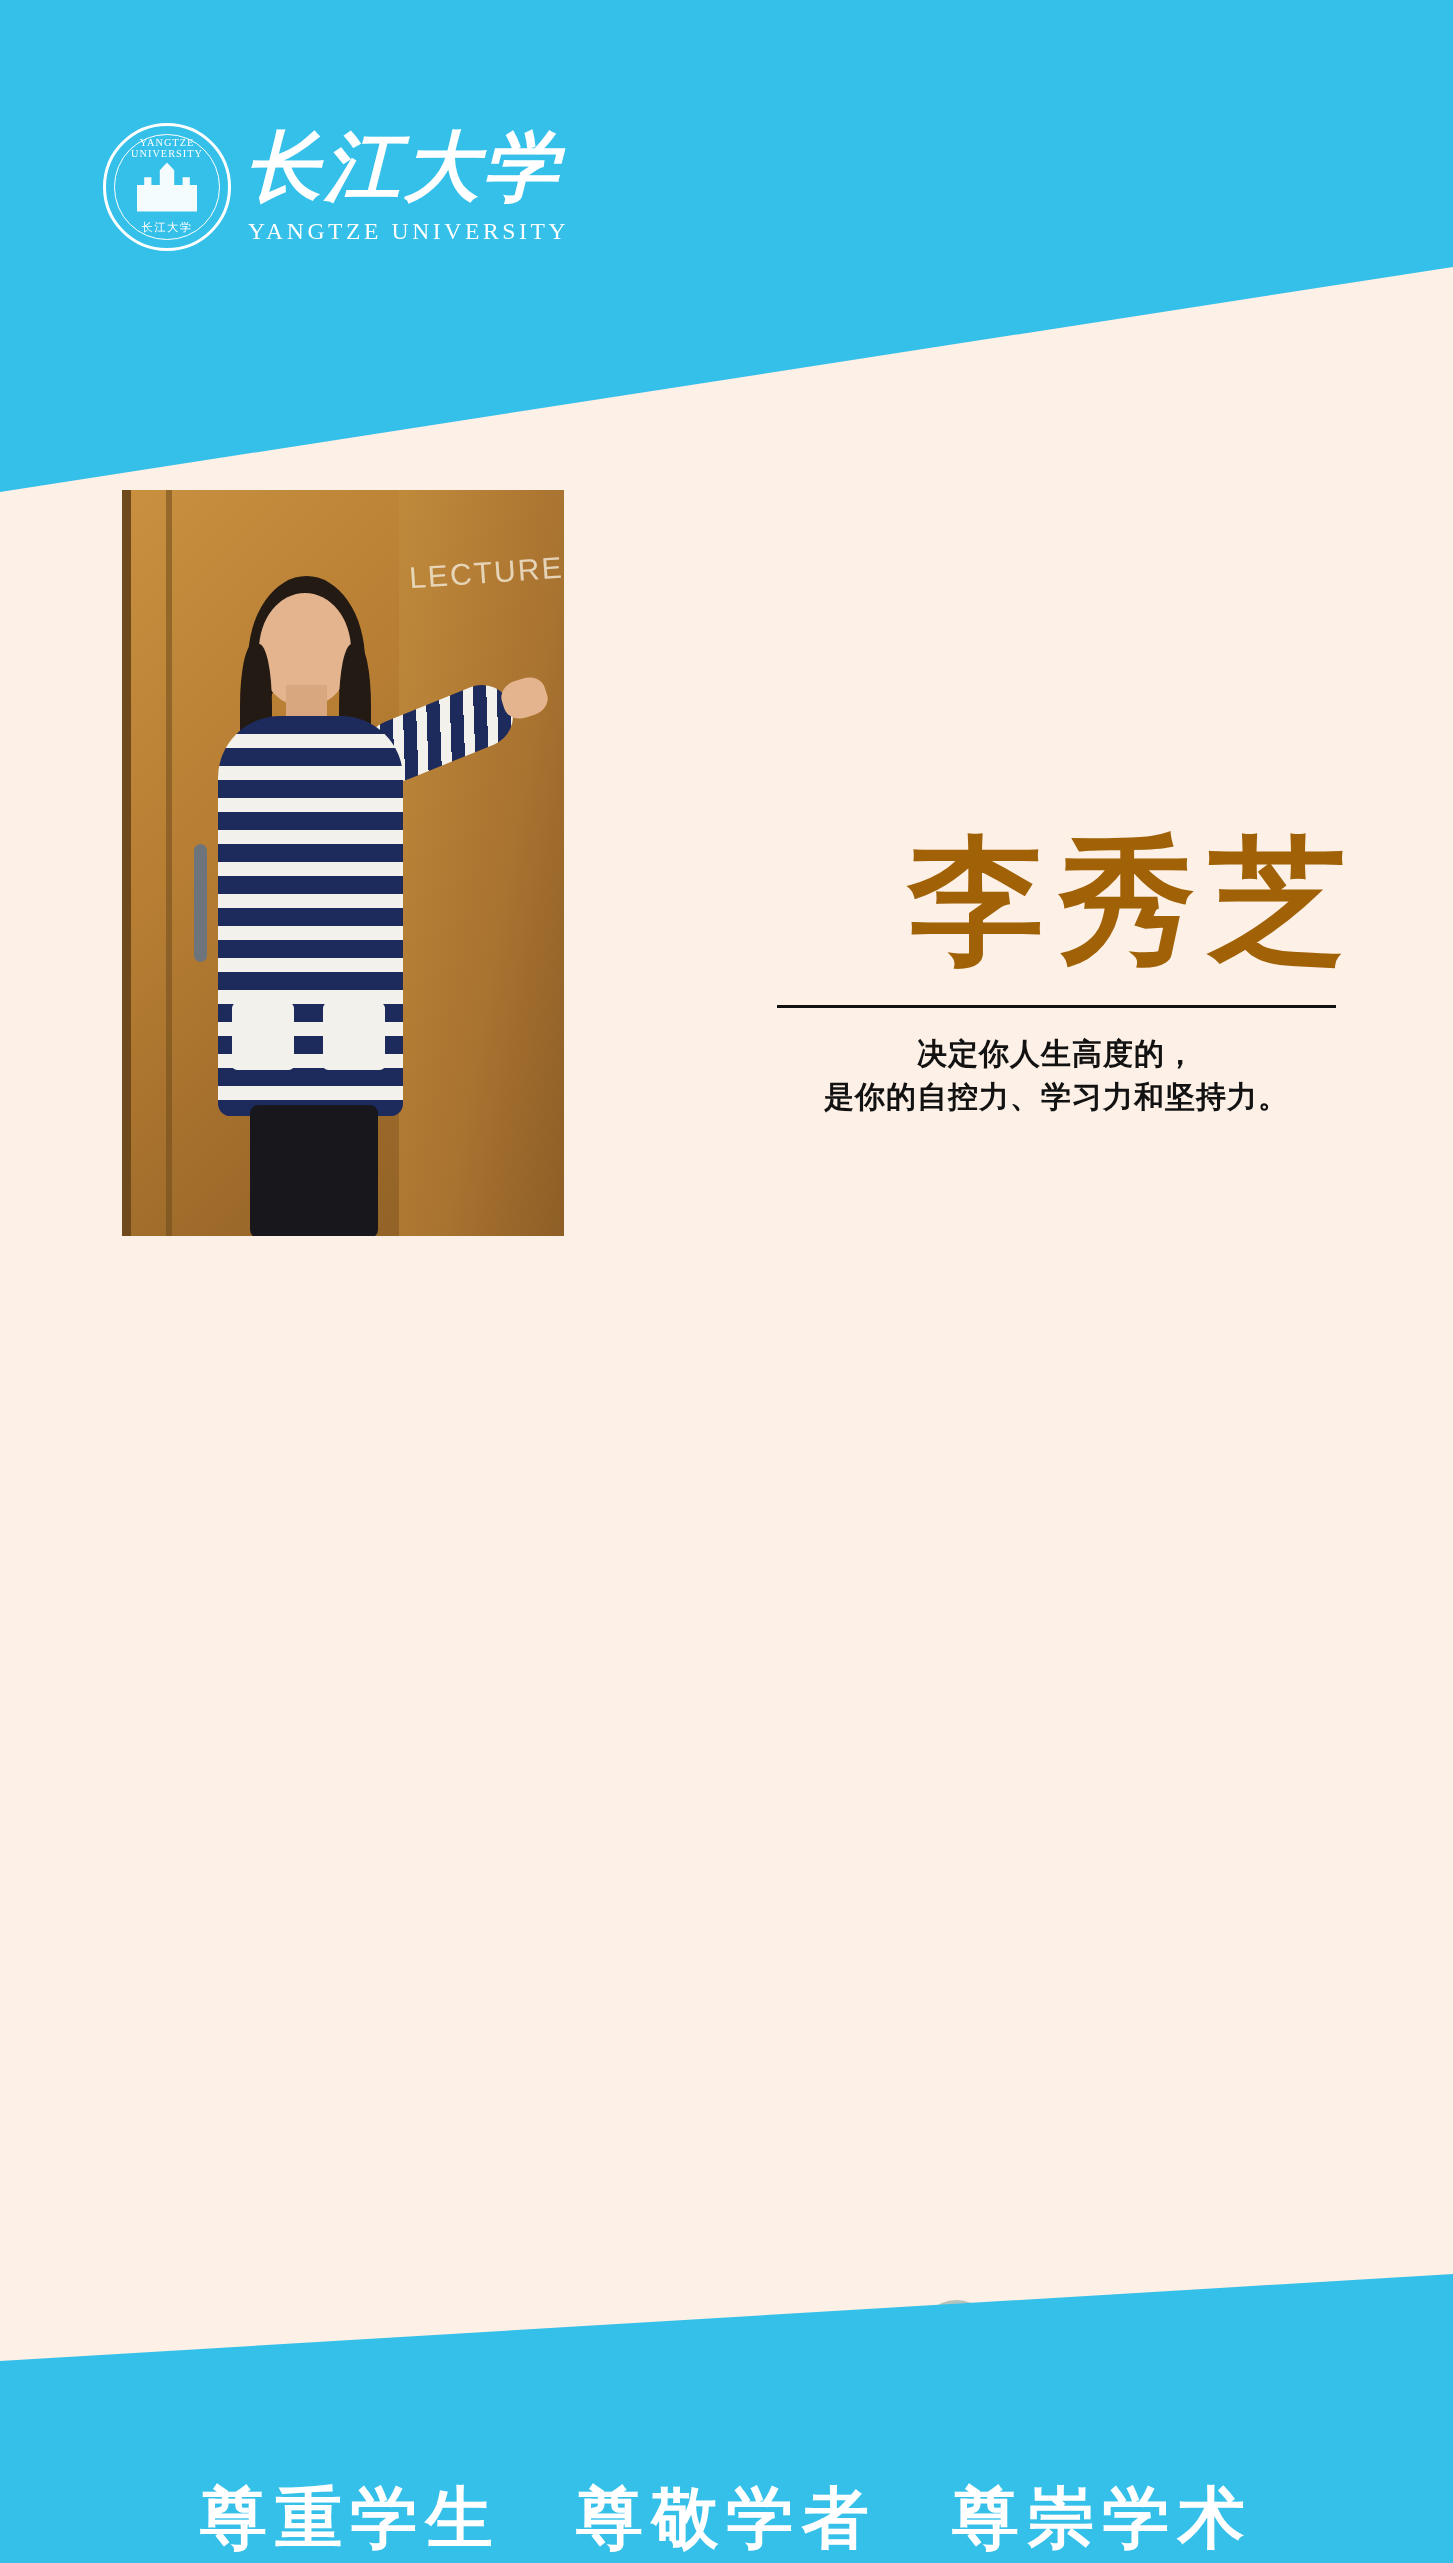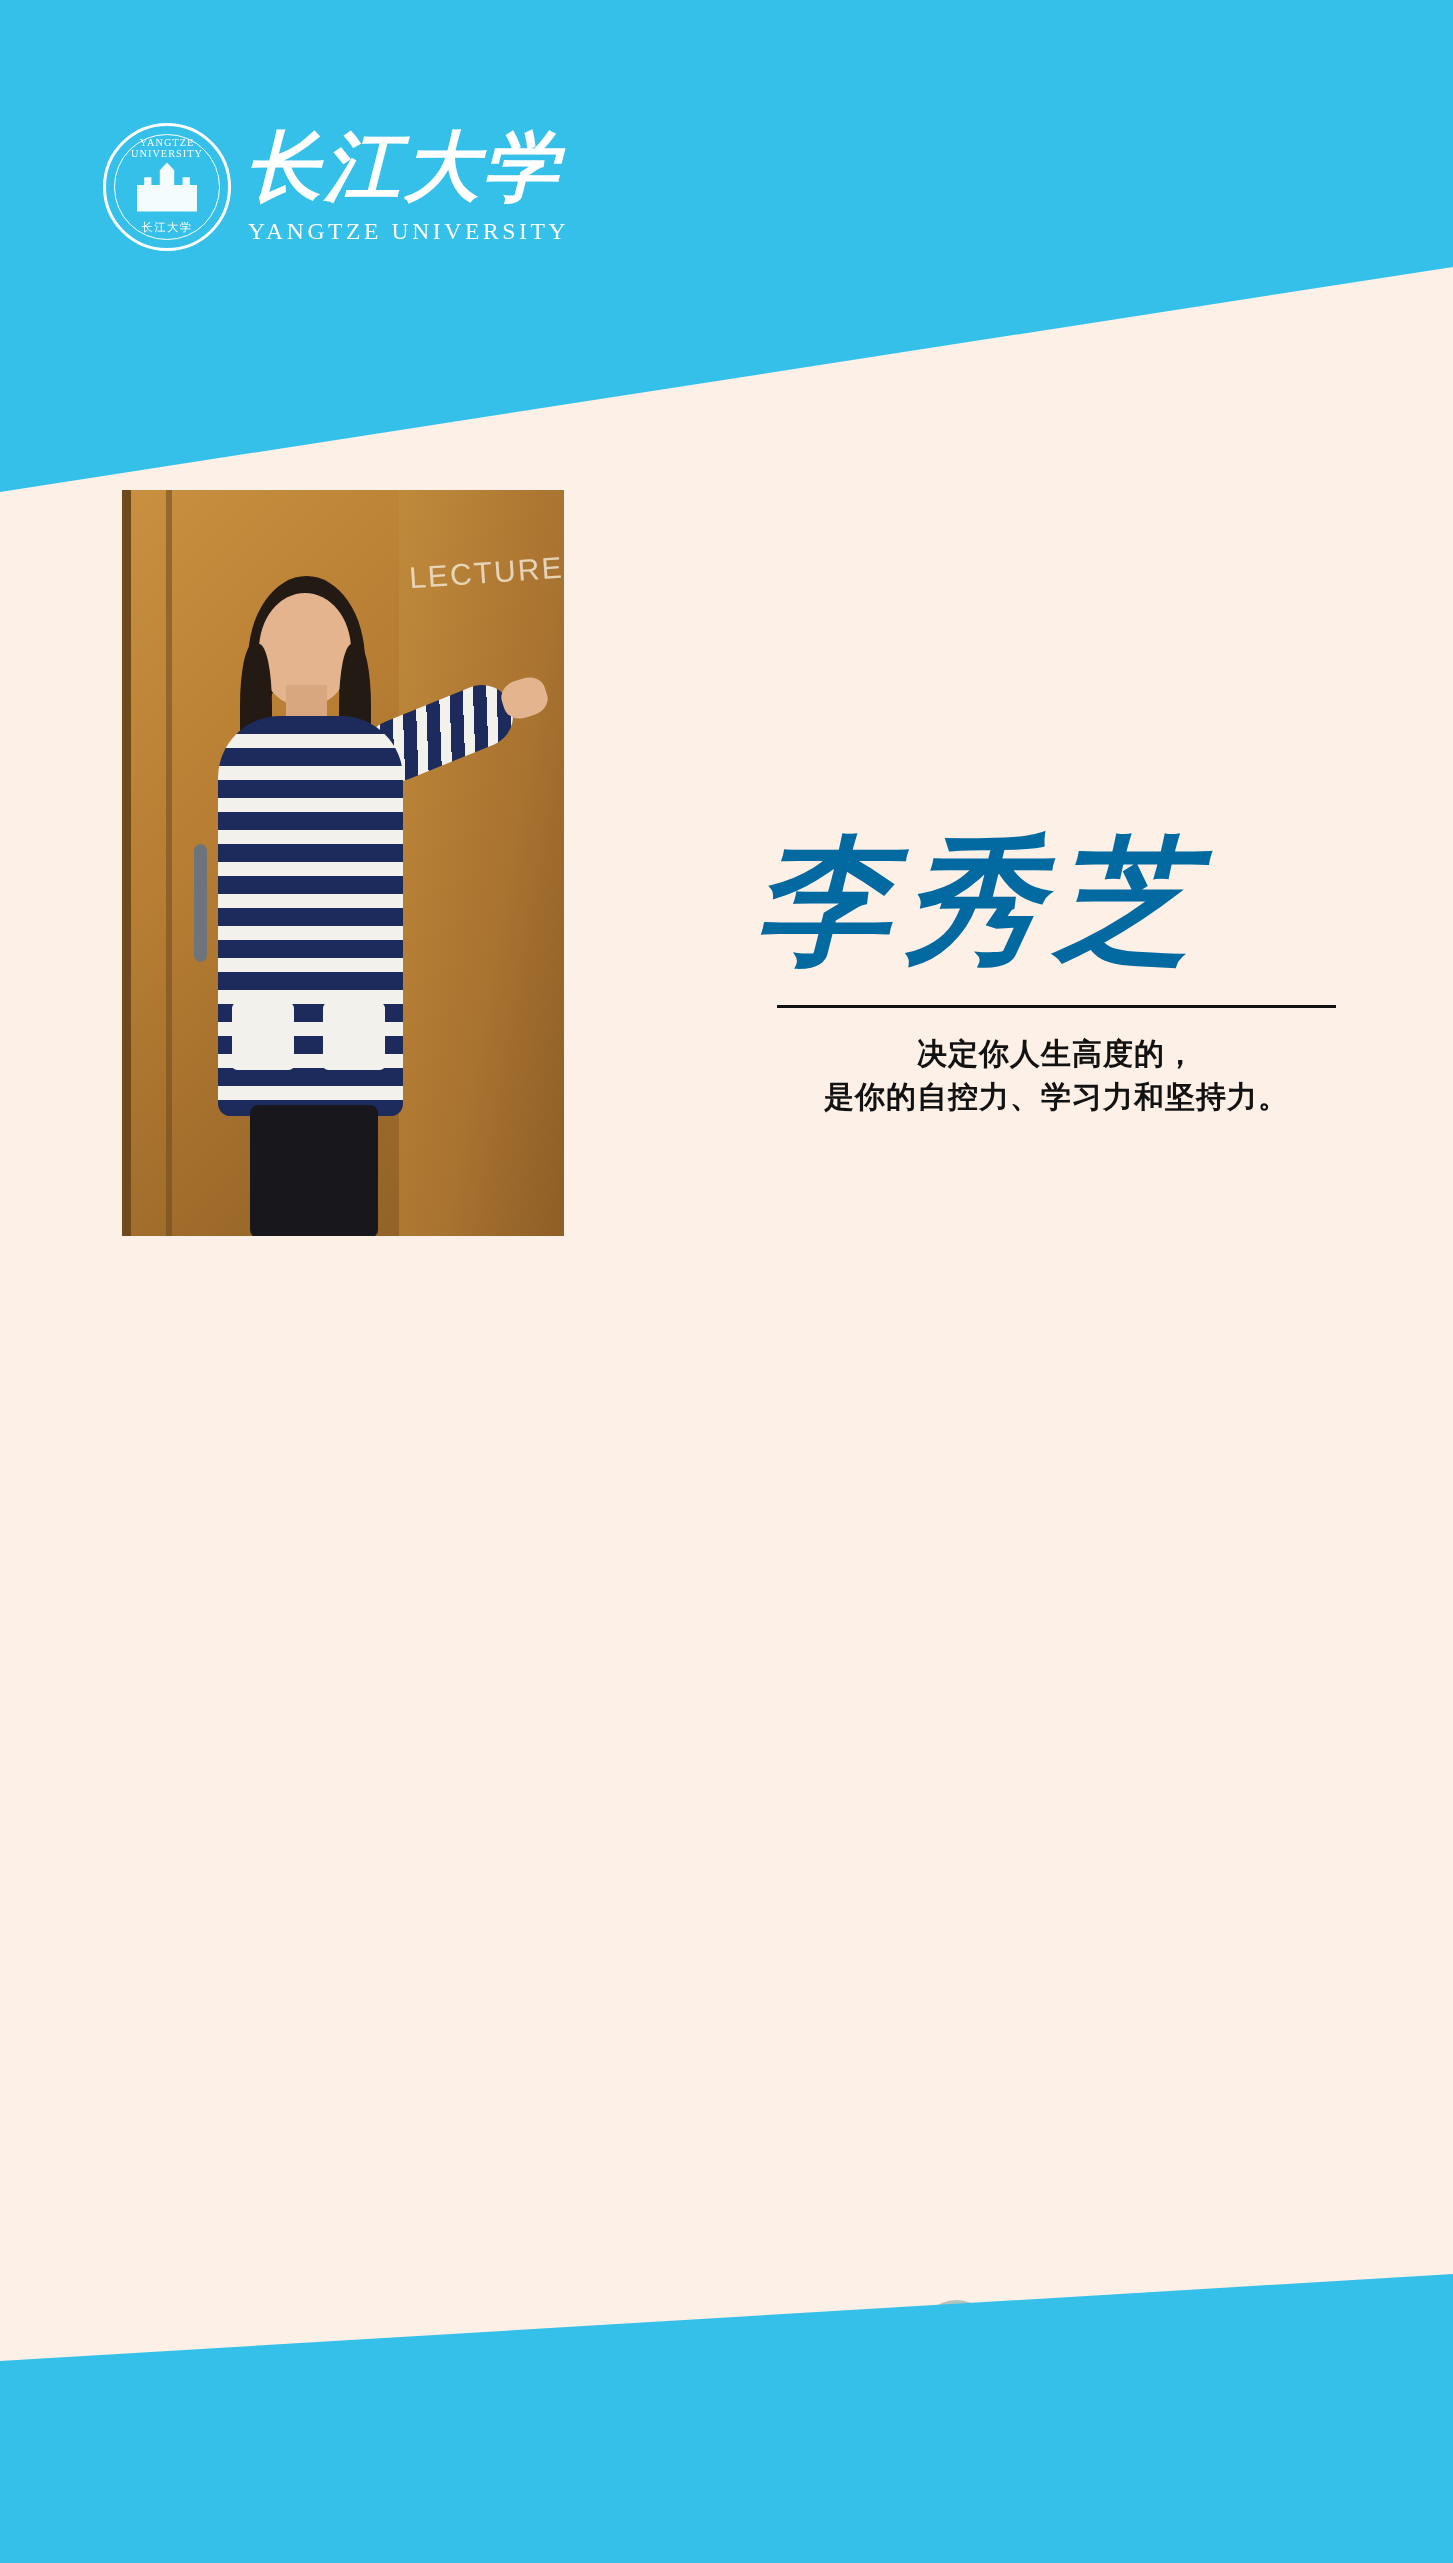--- a/index.html
+++ b/index.html
@@ -279,25 +279,24 @@
   .name-block {
     position: absolute;
     left: 754px;
     top: 825px;
     width: 605px;
   }
   .person-name {
     font-family: "DejaVu Serif", serif;
     font-size: 137px;
     font-weight: bold;
-    color: #0369a1;
+    color: #a16207;
     letter-spacing: 13.3px;
     line-height: 1.1;
-    text-align: left;
-    font-style: italic;
+    text-align: right;
   }
   .name-rule {
     margin: 29px auto 0 auto;
     width: 559px;
     height: 3.6px;
     background: #121212;
   }
   .motto {
     margin-top: 23.6px;
     text-align: center;
@@ -422,15 +421,16 @@
   </div>
 
   <div class="bottom-band"></div>
 
   <div class="bubbles">
     
     
     
   </div>
 
+  <div class="slogan">尊重学生　尊敬学者　尊崇学术</div>
 
 </div>
 
 
 </body></html>

